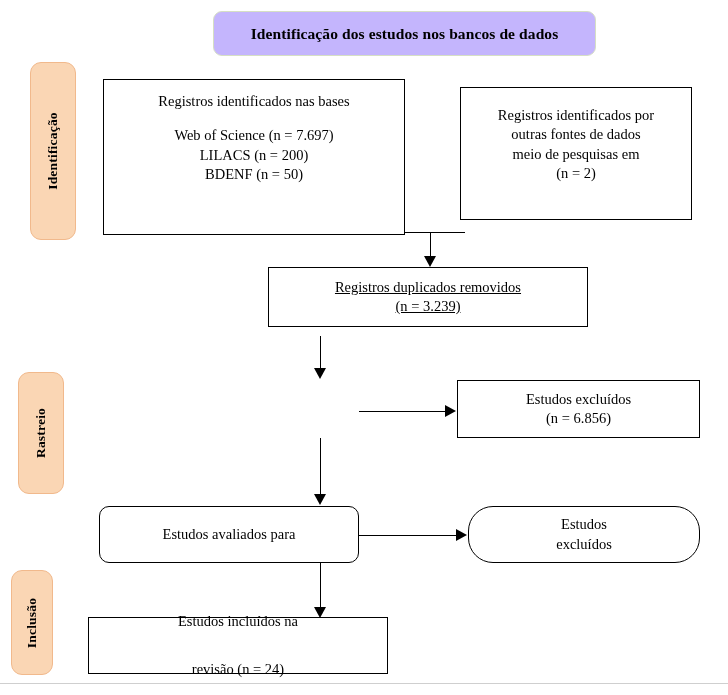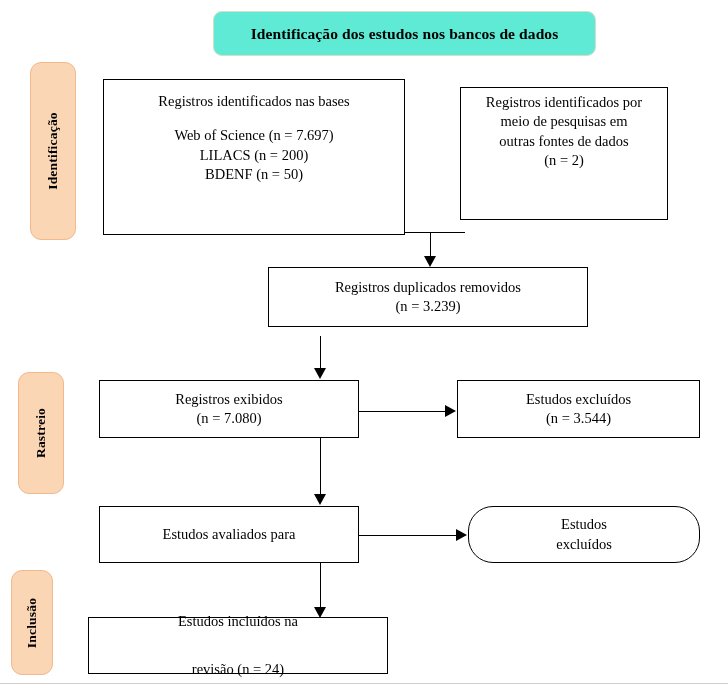--- a/index.html
+++ b/index.html
@@ -19,21 +19,21 @@
     overflow: hidden;
   }
 
   
   .banner {
     position: absolute;
     left: 213px;
     top: 11px;
     width: 383px;
     height: 45px;
-    background: #5eead4;
+    background: #c4b5fd;
     border: 1px solid #d6dfc4;
     border-radius: 9px;
     display: flex;
     align-items: center;
     justify-content: center;
     box-sizing: border-box;
   }
   .banner-text {
     font-weight: bold;
     font-size: 15.5px;
@@ -137,57 +137,53 @@
   </div>
 
   <div class="box top-align" style="left:103px; top:79px; width:302px; height:156px;">
     <span class="ln">Registros identificados nas bases</span>
     <span class="spacer"></span>
     <span class="ln">Web of Science (n = 7.697)</span>
     <span class="ln">LILACS (n = 200)</span>
     <span class="ln">BDENF (n = 50)</span>
   </div>
 
-  <div class="box top-align" style="left:460px; top:87px; width:208px; height:133px; padding-top:5px;">
+  <div class="box top-align" style="left:460px; top:87px; width:232px; height:133px; padding-top:18px;">
     <span class="ln">Registros identificados por</span>
+    <span class="ln">outras fontes de dados</span>
     <span class="ln">meio de pesquisas em</span>
-    <span class="ln">outras fontes de dados</span>
     <span class="ln">(n = 2)</span>
   </div>
 
   <div class="hline" style="left:405px; top:232px; width:60px;"></div>
 
   <div class="vline" style="left:430px; top:232px; height:26px;"></div>
   <div class="arrow-down" style="left:423.5px; top:256px;"></div>
 
-  <div class="box" style="left:268px; top:267px; width:320px; height:60px;">
+  <div class="box" style="left:268px; top:267px; width:320px; height:60px;text-decoration:underline;">
     <span class="ln">Registros duplicados removidos</span>
     <span class="ln">(n = 3.239)</span>
   </div>
 
   <div class="vline" style="left:320px; top:336px; height:34px;"></div>
   <div class="arrow-down" style="left:313.5px; top:368px;"></div>
 
-  <div class="box" style="left:99px; top:380px; width:260px; height:58px;">
-    <span class="ln">Registros exibidos</span>
-    <span class="ln">(n = 7.080)</span>
-  </div>
 
   <div class="box" style="left:457px; top:380px; width:243px; height:58px;font-family:Liberation Serif, serif;">
     <span class="ln">Estudos excluídos</span>
-    <span class="ln">(n = 3.544)</span>
+    <span class="ln">(n = 6.856)</span>
   </div>
 
   <div class="hline" style="left:359px; top:411px; width:87px;"></div>
   <div class="arrow-right" style="left:445px; top:405px;"></div>
 
   <div class="vline" style="left:320px; top:438px; height:60px;"></div>
   <div class="arrow-down" style="left:313.5px; top:494px;"></div>
 
-  <div class="box" style="left:99px; top:506px; width:260px; height:57px;">
+  <div class="box" style="left:99px; top:506px; width:260px; height:57px;border-radius:10px;">
     <span class="ln">Estudos avaliados para</span>
   </div>
 
   <div class="box" style="left:468px; top:506px; width:232px; height:57px;border-radius:25px;">
     <span class="ln">Estudos</span>
     <span class="ln">excluídos</span>
   </div>
 
   <div class="hline" style="left:359px; top:535px; width:98px;"></div>
   <div class="arrow-right" style="left:456px; top:529px;"></div>

